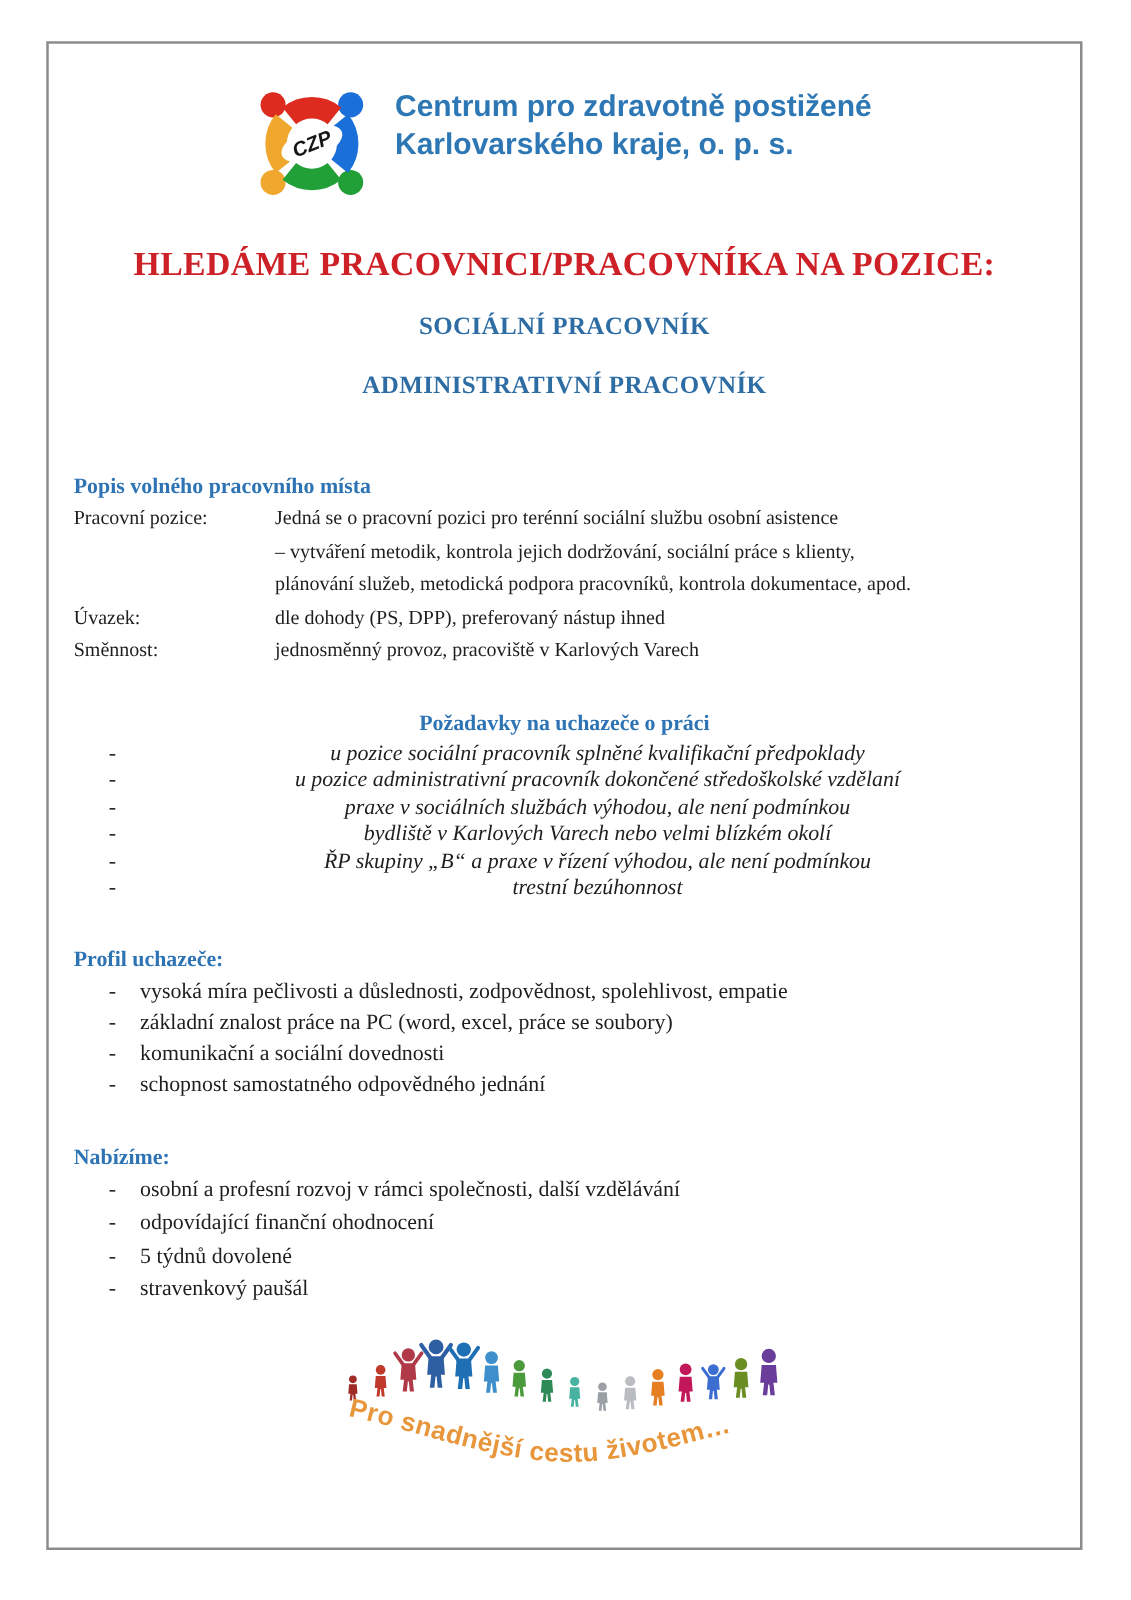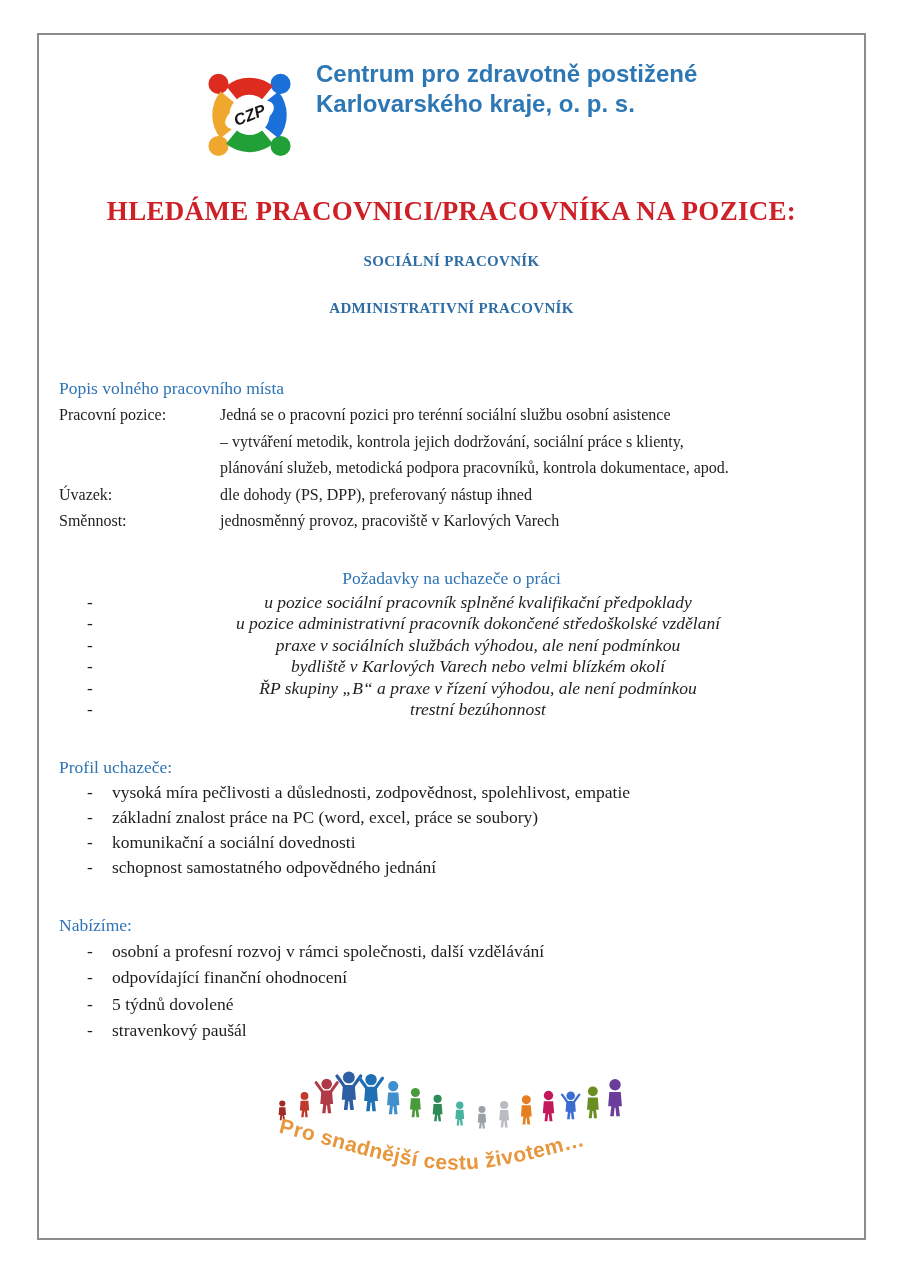--- a/index.html
+++ b/index.html
@@ -5,30 +5,30 @@
   html,body{margin:0;padding:0;background:#fff;}
   body{width:905px;height:1280px;position:relative;font-family:"Liberation Serif",serif;color:#1e1e1e;}
   .page{
     position:absolute;left:37px;top:33px;width:829px;height:1207px;
     border:2px solid #8c8c8c;background:#fff;box-sizing:border-box;
     padding:0 20px;overflow:hidden;
   }
   
   .logo-row{display:flex;align-items:flex-start;margin-top:24px;margin-left:138px;}
   .czp-logo{width:105px;height:108px;flex:0 0 auto;position:relative;}
-  .org-name{margin-left:14px;margin-top:0;font-family:"Liberation Sans",sans-serif;
+  .org-name{margin-left:14px;margin-top:12px;font-family:"Liberation Sans",sans-serif;
     font-weight:700;font-size:24px;line-height:30px;color:#2E77B5;}
   
   .main-title{margin:29px 0 0 0;text-align:center;font-size:27px;line-height:30px;
     font-weight:700;color:#CE2127;letter-spacing:.3px;}
-  .pos-title{margin:22px 0 0 0;text-align:center;font-size:15px;line-height:26px;
+  .pos-title{margin:22px 0 0 0;text-align:center;font-size:20px;line-height:26px;
     font-weight:700;color:#2E6DA4;letter-spacing:.3px;}
   .pos-title.second{margin-top:21px;}
   
-  .sec-title{margin:0;font-size:17.5px;line-height:20px;font-weight:400;color:#2E74B5;}
+  .sec-title{margin:0;font-size:17.5px;line-height:20px;font-weight:700;color:#2E74B5;}
   .sec-popis{margin-top:57px;}
   .sec-pozadavky{margin-top:33px;text-align:center;}
   .sec-profil{margin-top:36px;}
   .sec-nabizime{margin-top:36px;}
   .sec-kontakt{margin-top:40px;}
   .kv-rows{margin-top:4px;font-size:16px;}
   .kv-row{display:grid;grid-template-columns:161px 1fr;}
   .kv-row .line{line-height:26.5px;}
   ul.dash{list-style:none;margin:4px 0 0 0;padding:0;font-size:17.5px;}
   ul.dash li{position:relative;padding-left:53px;}

